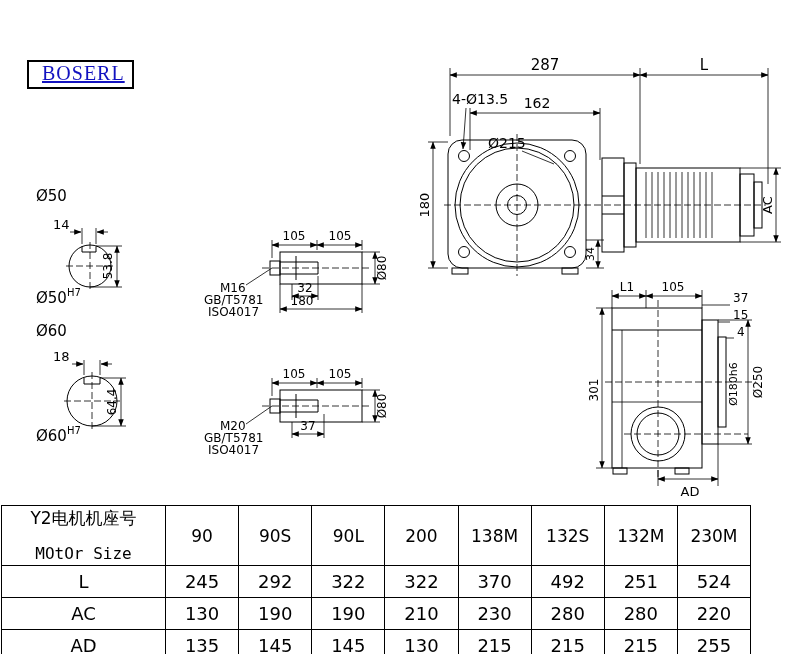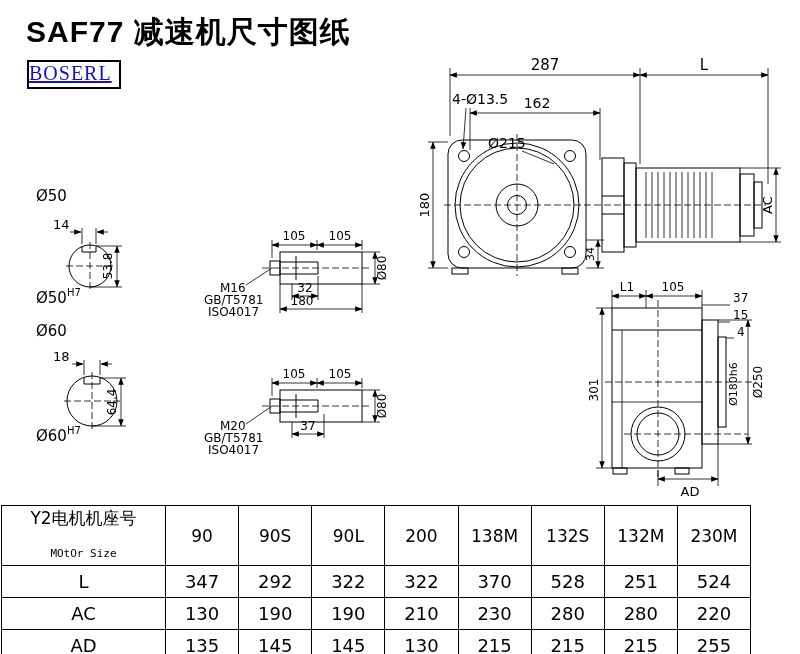--- a/index.html
+++ b/index.html
@@ -2,45 +2,44 @@
 <html><head>
 <meta charset="utf-8">
 <style>
   * { margin:0; padding:0; box-sizing:border-box; }
   html,body { width:800px; height:654px; background:#ffffff; overflow:hidden;
               font-family:"DejaVu Sans", sans-serif; color:#000; }
   .page { position:relative; width:800px; height:654px; background:#fff; }
 
   .page-title { position:absolute; left:26px; top:12px; font-size:30px; font-weight:bold;
                 letter-spacing:1px; font-family:"Liberation Sans", sans-serif; }
-  .logo-box { position:absolute; left:27px; top:60px; border:2px solid #000; padding:0 7px 2px 0; background:#fff; }
+  .logo-box { position:absolute; left:27px; top:60px; border:2px solid #000; padding:0 7px 2px 13px; background:#fff; }
   .logo-box span { color:#1212c0; font-size:20px; font-family:"Liberation Serif", serif;
                    text-decoration:underline; letter-spacing:1px; }
 
   svg.drawing { position:absolute; left:0; top:0; }
   svg text { fill:#000; stroke:none; font-family:"DejaVu Sans", sans-serif; }
   .t10{font-size:10px}.t11{font-size:11px}.t12{font-size:12px}.t13{font-size:13px}
   .t14{font-size:14px}.t15{font-size:15px}
   .cl { stroke-dasharray:7 3; stroke-width:0.8; }
   .thin { stroke-width:0.8; }
 
   table.dims { position:absolute; left:1px; top:505px; width:750px; height:148px;
                border-collapse:collapse; table-layout:fixed; background:#fff; }
   table.dims td { border:1.4px solid #000; text-align:center; vertical-align:middle;
                   font-size:18px; padding:0; }
   table.dims tr.hdr td { font-size:17px; }
   .hdr1 { font-size:17px; line-height:24px; }
-  .hdr2 { font-size:11px; font-family:"DejaVu Sans Mono", monospace; line-height:22px;margin-top:13px; }
+  .hdr2 { font-size:16px; font-family:"DejaVu Sans Mono", monospace; line-height:22px;margin-top:13px; }
 </style>
 </head>
 <body>
 
 <div class="page">
 
-  <div class="page-title">SAF77 减速机尺寸图纸</div>
   <div class="logo-box">
     <span>BOSERL</span>
   </div>
 
   <svg class="drawing" width="800" height="505" viewBox="0 0 800 505">
     <defs>
       <marker id="arw" viewBox="0 0 10 10" refX="9.5" refY="5" markerWidth="9" markerHeight="9" orient="auto-start-reverse">
         <path d="M0,1.2 L10,5 L0,8.8 Z" fill="#000"></path>
       </marker>
     </defs>
@@ -294,26 +293,26 @@
       <td>90S</td>
       <td>90L</td>
       <td>200</td>
       <td>138M</td>
       <td>132S</td>
       <td>132M</td>
       <td>230M</td>
     </tr>
     <tr style="height:32px">
       <td>L</td>
-      <td>347</td>
+      <td>245</td>
       <td>292</td>
       <td>322</td>
       <td>322</td>
       <td>370</td>
-      <td>528</td>
+      <td>492</td>
       <td>251</td>
       <td>524</td>
     </tr>
     <tr style="height:32px">
       <td>AC</td>
       <td>130</td>
       <td>190</td>
       <td>190</td>
       <td>210</td>
       <td>230</td>

